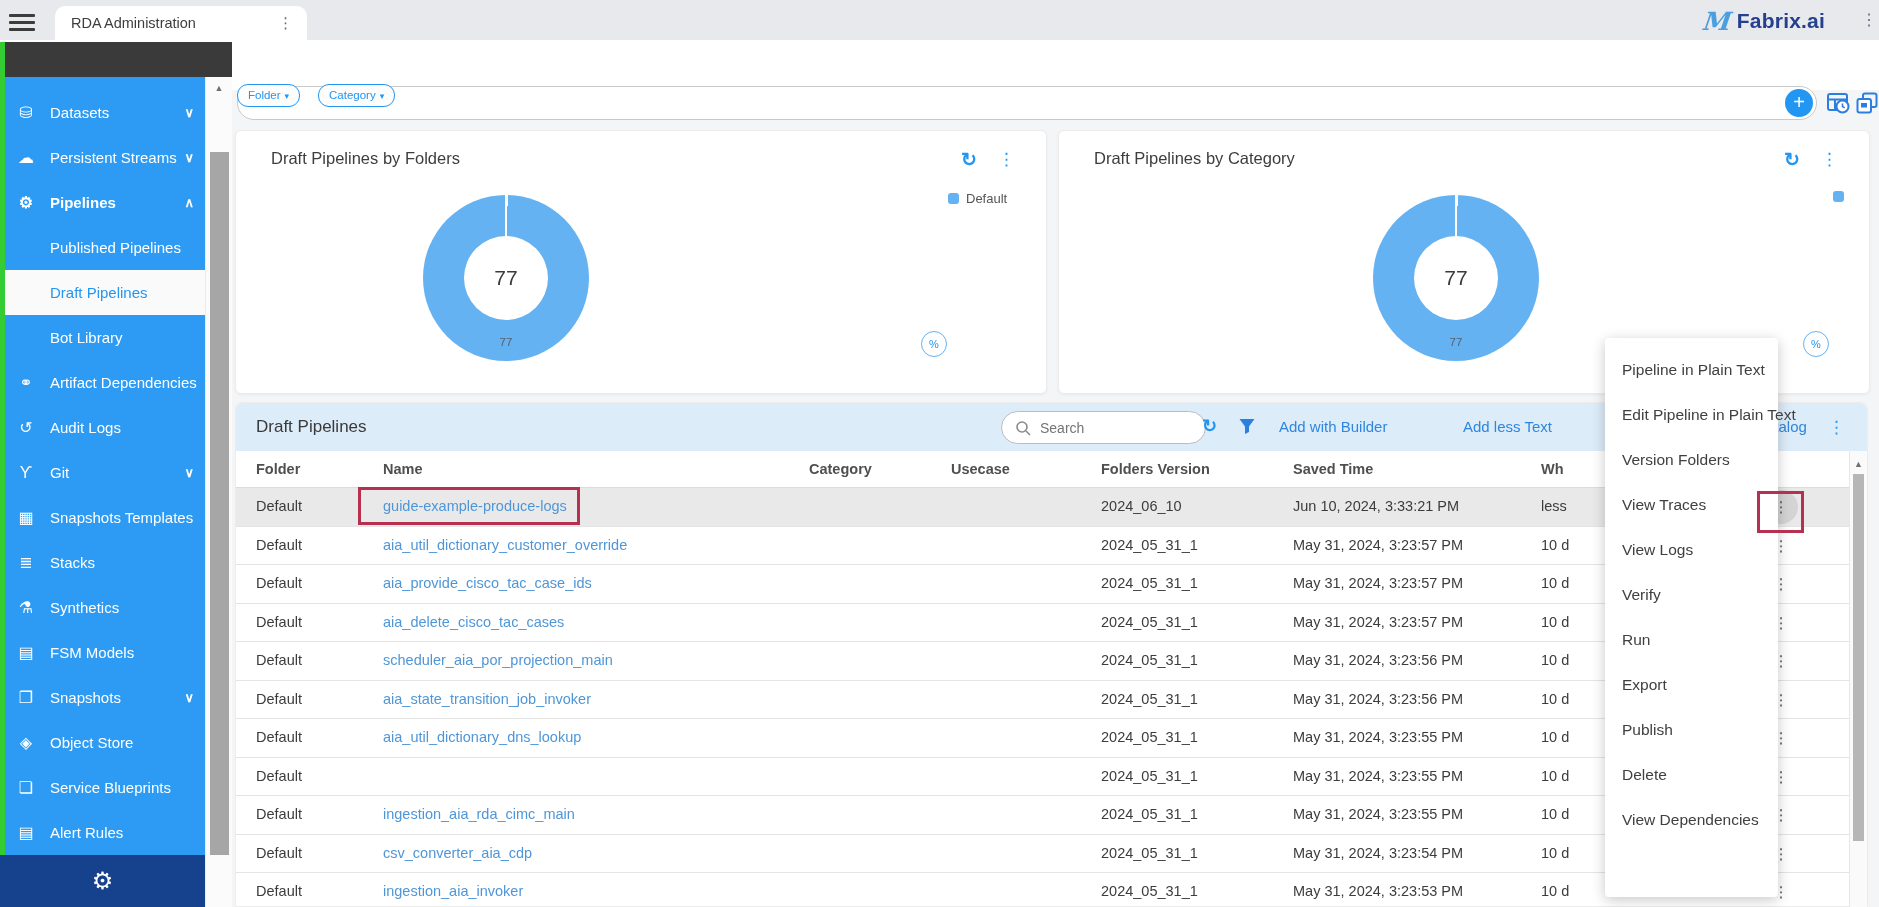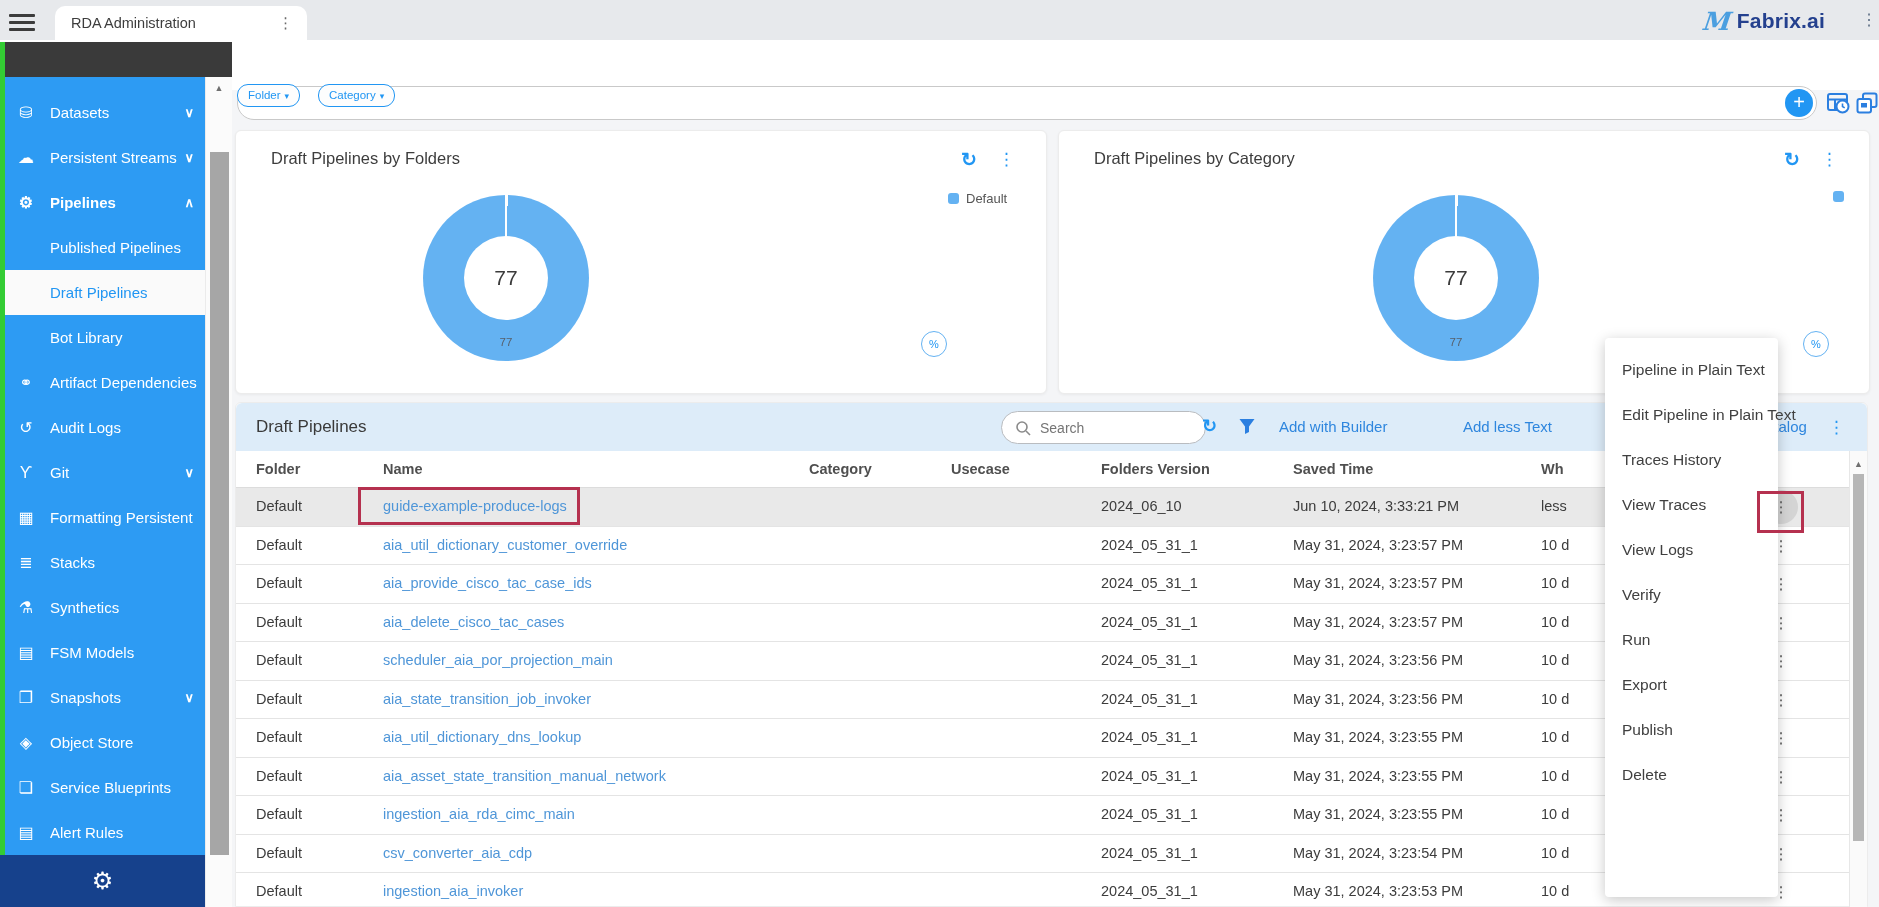--- a/index.html
+++ b/index.html
@@ -163,21 +163,21 @@
         <span class="s-ic">↺</span>
         <span class="s-lb">Audit Logs</span>
       </div>
       <div class="s-item">
         <span class="s-ic">ϒ</span>
         <span class="s-lb">Git</span>
         <span class="s-ch">∨</span>
       </div>
       <div class="s-item">
         <span class="s-ic">▦</span>
-        <span class="s-lb">Formatting Persistent</span>
+        <span class="s-lb">Snapshots Templates</span>
       </div>
       <div class="s-item">
         <span class="s-ic">≣</span>
         <span class="s-lb">Stacks</span>
       </div>
       <div class="s-item">
         <span class="s-ic">⚗</span>
         <span class="s-lb">Synthetics</span>
       </div>
       <div class="s-item">
@@ -327,21 +327,20 @@
     <span class="td c-folder" style="left:20px">Default</span>
     <span class="td link c-name" style="left:147px">aia_util_dictionary_dns_lookup</span>
     <span class="td c-ver" style="left:865px">2024_05_31_1</span>
     <span class="td c-time" style="left:1057px">May 31, 2024, 3:23:55 PM</span>
     <span class="td c-when" style="left:1305px">10 d</span>
     <span class="row-kebab">⋮</span>
   </div>
 
   <div class="trow">
     <span class="td c-folder" style="left:20px">Default</span>
-    <span class="td link c-name" style="left:147px">aia_asset_state_transition_manual_network</span>
     <span class="td c-ver" style="left:865px">2024_05_31_1</span>
     <span class="td c-time" style="left:1057px">May 31, 2024, 3:23:55 PM</span>
     <span class="td c-when" style="left:1305px">10 d</span>
     <span class="row-kebab">⋮</span>
   </div>
 
   <div class="trow">
     <span class="td c-folder" style="left:20px">Default</span>
     <span class="td link c-name" style="left:147px">ingestion_aia_rda_cimc_main</span>
     <span class="td c-ver" style="left:865px">2024_05_31_1</span>
@@ -370,26 +369,27 @@
 </div>
     <div class="tscroll">
       <div class="arr">▲</div>
       <div class="t-thumb"></div>
     </div>
   </div>
 
   <div class="menu" id="menu">
       <div class="m-item">Pipeline in Plain Text</div>
       <div class="m-item">Edit Pipeline in Plain Text</div>
-      <div class="m-item">Traces History</div>
+      <div class="m-item">Version Folders</div>
       <div class="m-item">View Traces</div>
       <div class="m-item">View Logs</div>
       <div class="m-item">Verify</div>
       <div class="m-item">Run</div>
       <div class="m-item">Export</div>
       <div class="m-item">Publish</div>
       <div class="m-item">Delete</div>
+      <div class="m-item">View Dependencies</div>
     </div>
 
   <div class="rbox" style="left:358px;top:487px;width:222px;height:38px"></div>
   <div class="rbox" style="left:1757px;top:491px;width:47px;height:42px"></div>
 
 </div>
 
 </body></html>

